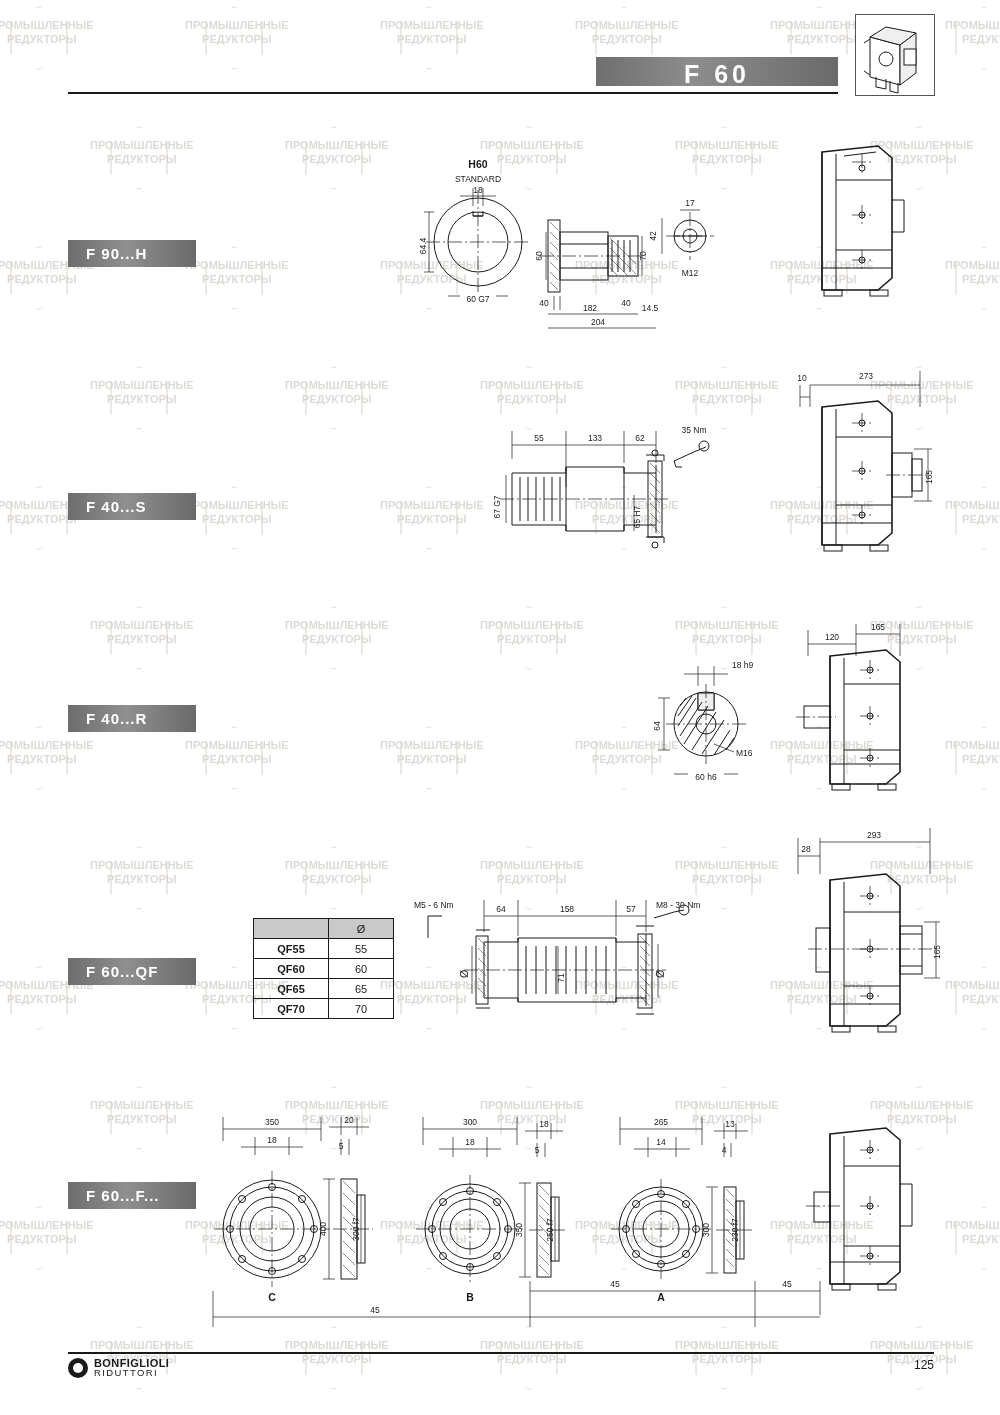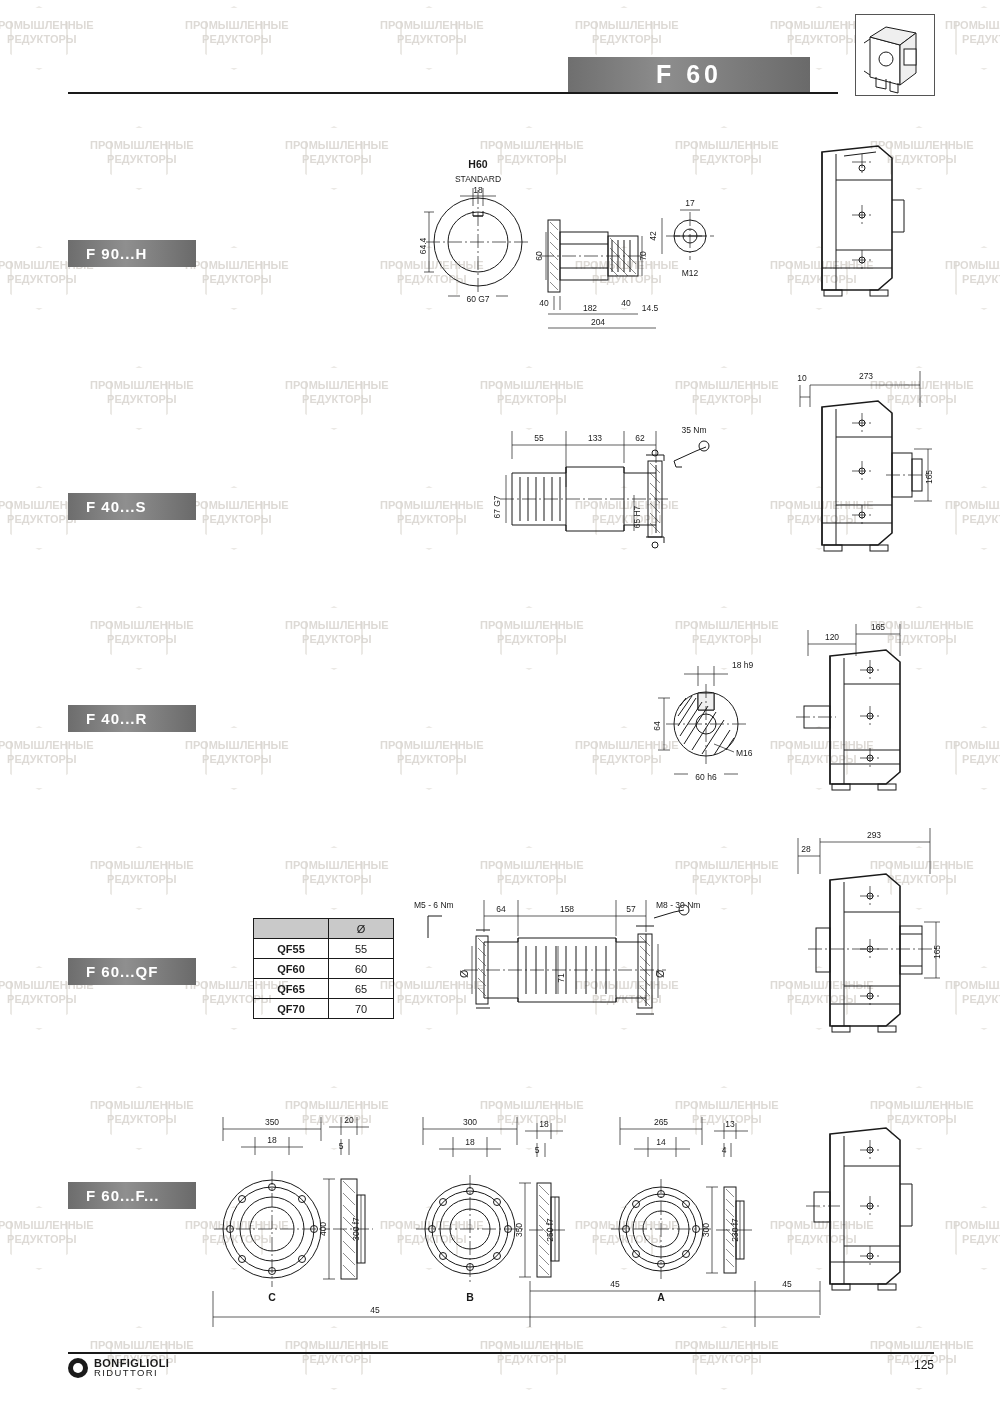--- a/index.html
+++ b/index.html
@@ -29,21 +29,21 @@
   .wmhex{
     position:absolute;
     width:54px;height:60px;
     border:2px solid #e4e1dc;
     clip-path:polygon(50% 0%,100% 25%,100% 75%,50% 100%,0% 75%,0% 25%);
     opacity:.75;
   }
 
   
   .hdr-bar{
-    position:absolute;left:568px;top:57px;width:242px;height:35px;
+    position:absolute;left:596px;top:57px;width:242px;height:29px;
     background:linear-gradient(to right,#6f6f6f,#8d8d8d 40%,#6a6a6a);
     z-index:3;
   }
   .hdr-bar .t{
     color:#fff;font-size:25px;font-weight:bold;letter-spacing:4px;
     text-align:center;line-height:35px;
   }
   .hdr-rule{
     position:absolute;left:68px;top:92px;width:770px;height:2px;background:#1a1a1a;z-index:3;
   }

